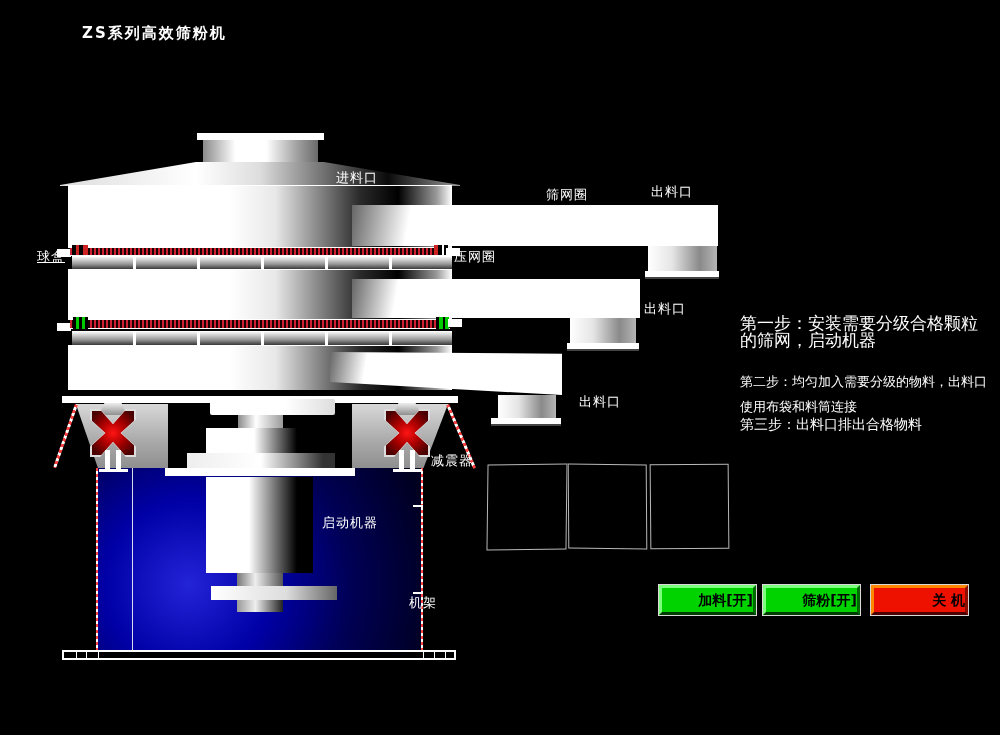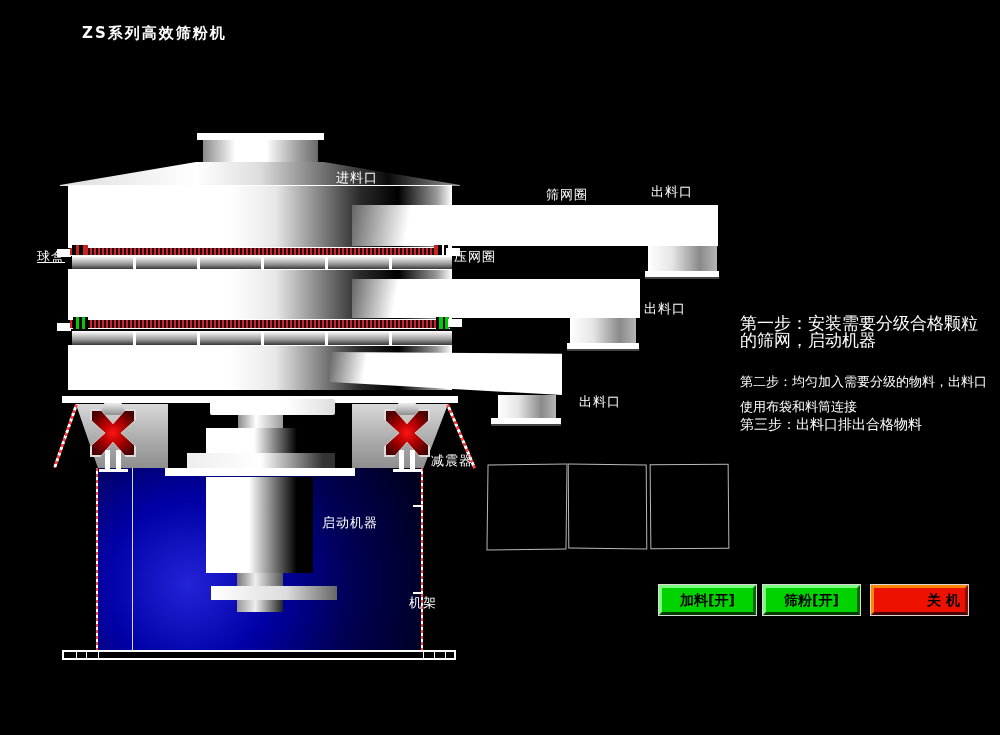--- a/index.html
+++ b/index.html
@@ -28,21 +28,21 @@
                background:radial-gradient(circle at 50% 50%,#ff1515 0%,#b30000 38%,#4a0000 85%);}
   .xcap{clip-path:polygon(12% 100%,26% 0%,74% 0%,88% 100%);background:linear-gradient(180deg,#eee,#8f8f8f);}
   .xstem{background:linear-gradient(90deg,#fff 0 30%,rgba(0,0,0,0) 30% 70%,#fff 70% 100%);}
 
   .bluebox{background:radial-gradient(circle at 28% 62%,#2424d8 0%,#0000a6 32%,#000055 62%,#000020 95%);}
   .phbox{position:absolute;border:1px solid #b8b8b8;background:#000;}
 
   
   .btn{position:absolute;width:97px;height:30px;box-sizing:border-box;
        font-family:"DejaVu Sans","Liberation Sans",sans-serif;
-       font-size:14px;font-weight:bold;color:#000;text-align:center;line-height:24px;
+       font-size:14px;font-weight:bold;color:#000;text-align:right;line-height:24px;
        border-style:solid;border-width:3px;cursor:pointer;box-shadow:0 0 0 1px #d8d8d8;padding:0;}
   .btn-green{background:#00d300;border-top-color:#7dff7d;border-left-color:#7dff7d;
              border-bottom-color:#003c00;border-right-color:#006a00;}
   .btn-red{background:#ee1100;border-top-color:#ff8800;border-left-color:#ff8800;
            border-bottom-color:#4a0000;border-right-color:#8a0f00;}
 </style>
 </head>
 <body>
 
 <div id="stage">

